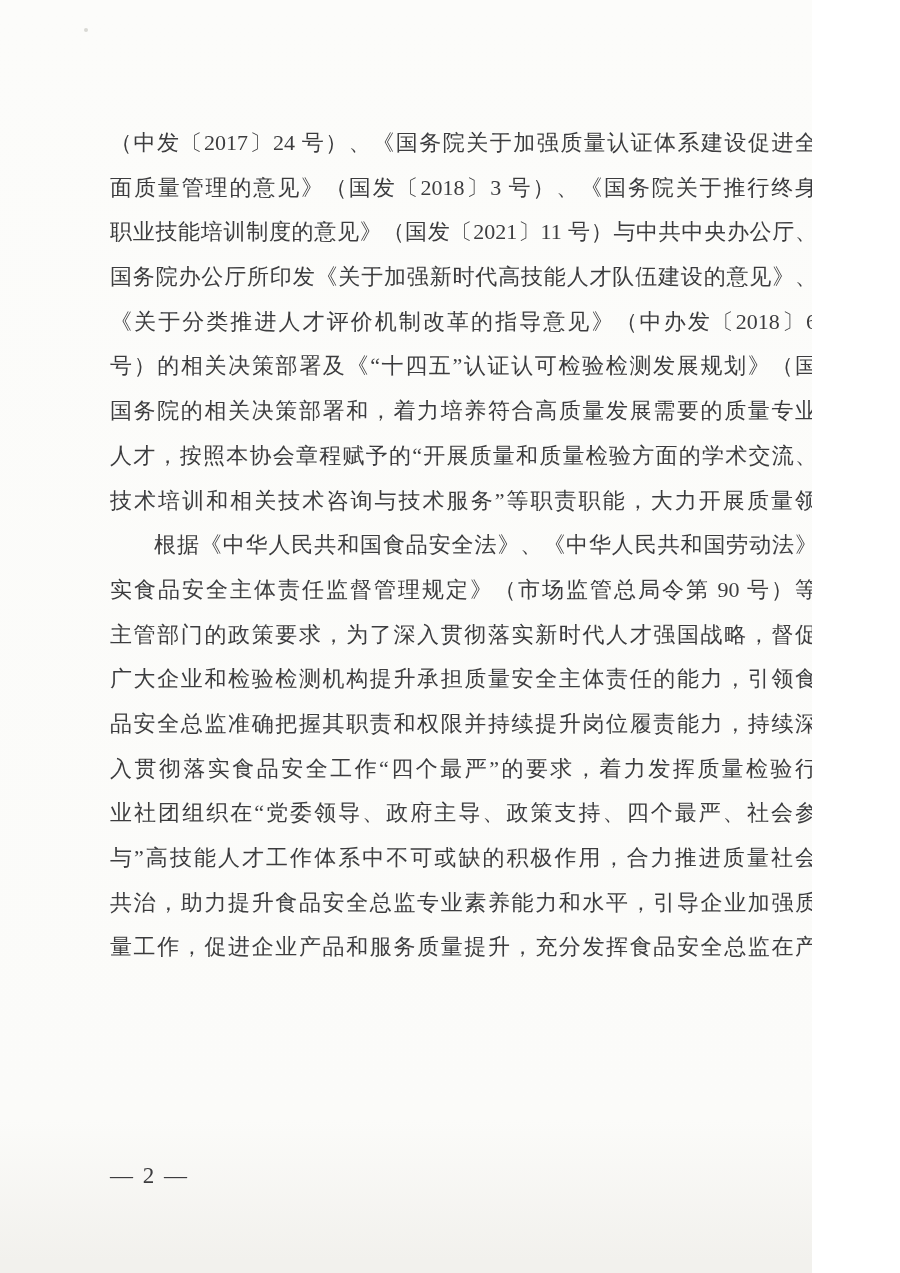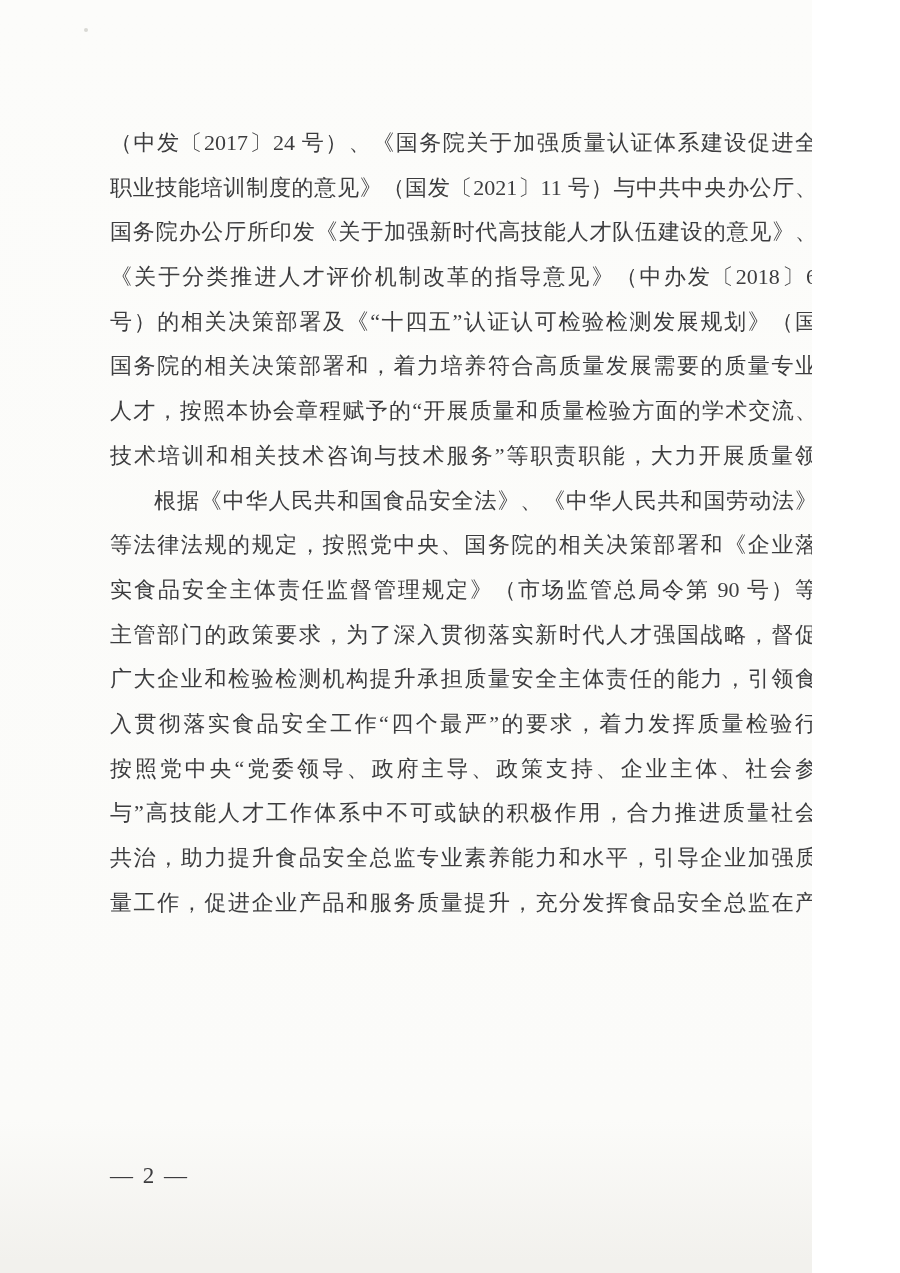--- a/index.html
+++ b/index.html
@@ -57,34 +57,35 @@
 </style>
 </head>
 <body>
 
 <div class="scan-page">
   <div class="scan-speck"></div>
 
   <div class="text-block">
 
     <div class="line">（中发〔2017〕24 号）、《国务院关于加强质量认证体系建设促进全</div>
+    <div class="line">面质量管理的意见》（国发〔2018〕3 号）、《国务院关于推行终身</div>
     <div class="line">职业技能培训制度的意见》（国发〔2021〕11 号）与中共中央办公厅、</div>
     <div class="line">国务院办公厅所印发《关于加强新时代高技能人才队伍建设的意见》、</div>
     <div class="line">《关于分类推进人才评价机制改革的指导意见》（中办发〔2018〕6</div>
     <div class="line">号）的相关决策部署及《“十四五”认证认可检验检测发展规划》（国</div>
     <div class="line">国务院的相关决策部署和，着力培养符合高质量发展需要的质量专业</div>
     <div class="line">人才，按照本协会章程赋予的“开展质量和质量检验方面的学术交流、</div>
     <div class="line">技术培训和相关技术咨询与技术服务”等职责职能，大力开展质量领</div>
 
     <div class="line para-indent">根据《中华人民共和国食品安全法》、《中华人民共和国劳动法》</div>
-    <div class="line">等法律法规的规定，按照党中央、国务院的相关决策部署和《企业落</div>
     <div class="line">实食品安全主体责任监督管理规定》（市场监管总局令第 90 号）等</div>
     <div class="line">主管部门的政策要求，为了深入贯彻落实新时代人才强国战略，督促</div>
     <div class="line">广大企业和检验检测机构提升承担质量安全主体责任的能力，引领食</div>
+    <div class="line">品安全总监准确把握其职责和权限并持续提升岗位履责能力，持续深</div>
     <div class="line">入贯彻落实食品安全工作“四个最严”的要求，着力发挥质量检验行</div>
-    <div class="line">按照党中央“党委领导、政府主导、政策支持、企业主体、社会参</div>
+    <div class="line">业社团组织在“党委领导、政府主导、政策支持、四个最严、社会参</div>
     <div class="line">与”高技能人才工作体系中不可或缺的积极作用，合力推进质量社会</div>
     <div class="line">共治，助力提升食品安全总监专业素养能力和水平，引导企业加强质</div>
     <div class="line">量工作，促进企业产品和服务质量提升，充分发挥食品安全总监在产</div>
   </div>
 
   <div class="page-number">— 2 —</div>
 </div>
 
 </body></html>

